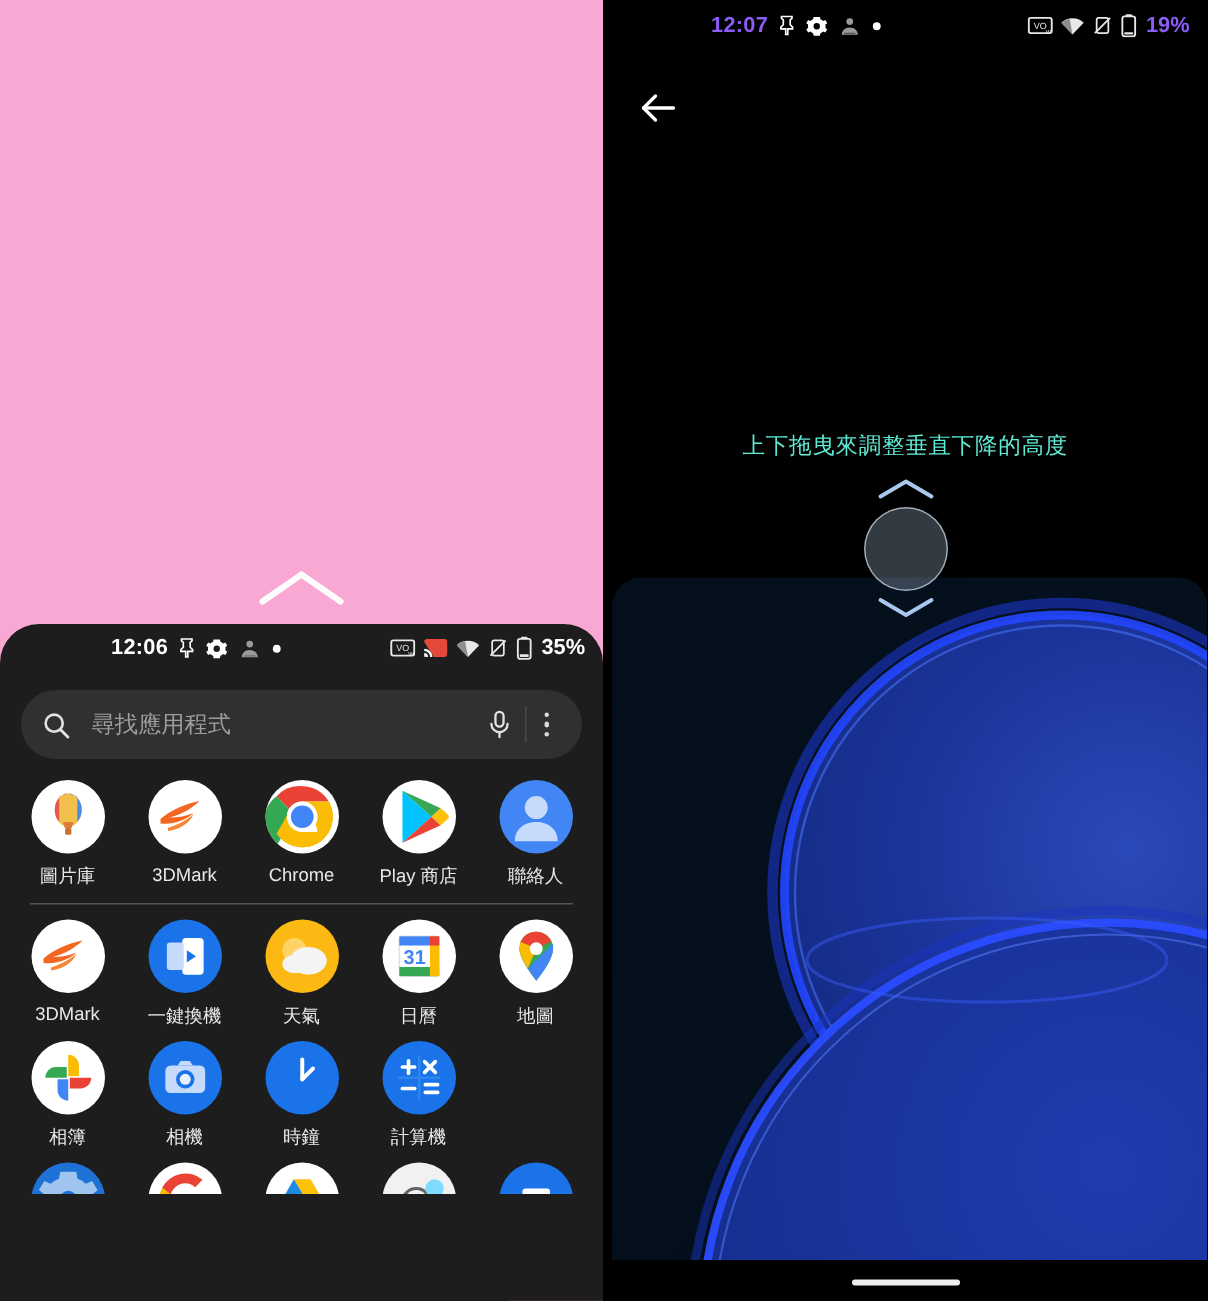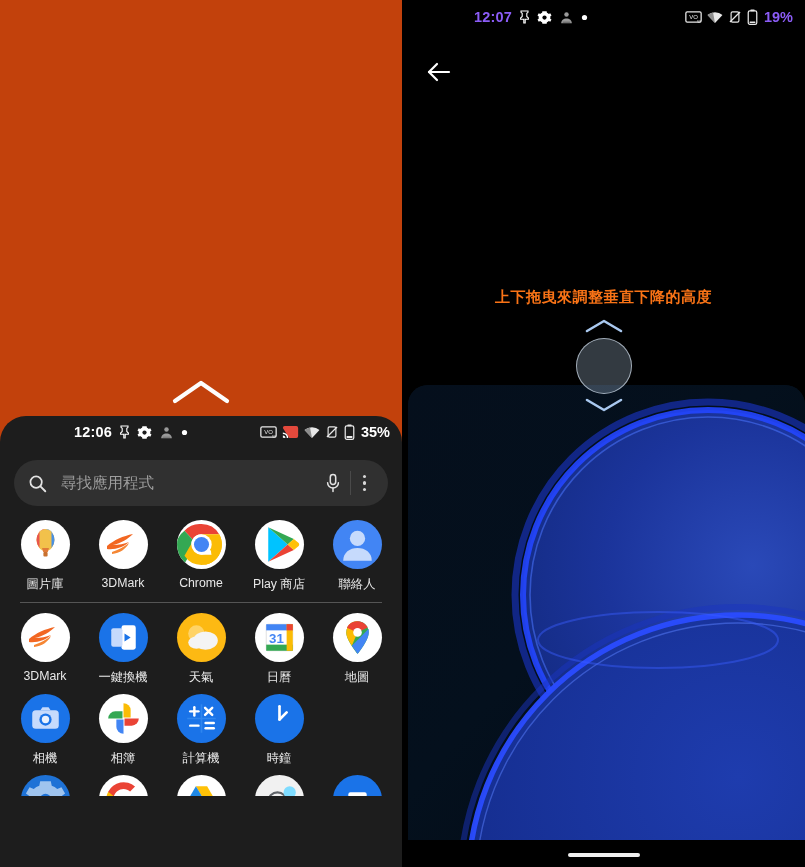--- a/index.html
+++ b/index.html
@@ -8,21 +8,21 @@
     background:#000;
     font-family:"Liberation Sans","DejaVu Sans",sans-serif;
     overflow:hidden;
   }
   .screen { position:relative; width:805px; height:867px; display:flex; }
 
   
   .left-panel {
     position:relative;
     width:402px; height:867px;
-    background:#c2410c;
+    background:#f9a8d4;
     overflow:hidden;
   }
   .drawer-chevron {
     position:absolute; left:0; right:0; top:372px;
     display:flex; justify-content:center; align-items:center;
     height:40px;
   }
   .drawer-panel {
     position:absolute; left:0; top:416px; width:402px; bottom:0;
     background:#1d1d1d;
@@ -91,23 +91,22 @@
     height:34px; display:flex; align-items:center;
     padding:0 12px; color:#8b5cf6;
   }
   .back-btn {
     position:absolute; left:430px; top:55px;
     width:40px; height:34px;
     display:flex; align-items:center; justify-content:flex-start;
   }
   .hint-text {
     position:absolute; left:0; right:0; top:288px;
-    text-align:center; color:#f97316; font-size:15px;
+    text-align:center; color:#5eead4; font-size:15px;
     letter-spacing:.5px;
-    font-weight:bold;
   }
   .handle-wrap {
     position:absolute; left:0; right:0; top:318px;
     display:flex; flex-direction:column; align-items:center;
     z-index:5;
   }
   .handle-knob {
     width:56px; height:56px; border-radius:50%;
     background:rgba(150,170,190,.34);
     border:1.4px solid rgba(205,218,232,.72);
@@ -346,67 +345,67 @@
                 <path d="M35 19c0 8-11 21-11 21l-5.5-8L35 15.5z" fill="#4285f4"></path>
                 <circle cx="24" cy="19" r="4.2" fill="#fff"></circle>
               </svg>
             </div>
             <div class="app-label">地圖</div>
           </div>
         </div>
 
         <div class="app-row">
           <div class="app-cell">
+            <div class="app-icon" style="background:#fff;">
+              <svg width="49" height="49" viewBox="0 0 48 48">
+                <path d="M24 23V9a7 7 0 017 7v7z" fill="#fbbc05"></path>
+                <path d="M25 24h14a7 7 0 01-7 7h-7z" fill="#ea4335"></path>
+                <path d="M24 25v14a7 7 0 01-7-7v-7z" fill="#4285f4"></path>
+                <path d="M23 24H9a7 7 0 017-7h7z" fill="#34a853"></path>
+              </svg>
+            </div>
+            <div class="app-label">相簿</div>
+          </div>
+          <div class="app-cell">
             <div class="app-icon" style="background:#1a73e8;">
               <svg width="49" height="49" viewBox="0 0 48 48">
                 <rect x="11" y="16" width="26" height="18" rx="3.5" fill="#c6dafc"></rect>
                 <path d="M19 16l2-3h6l2 3z" fill="#c6dafc"></path>
                 <circle cx="24" cy="25" r="6" fill="#1a73e8"></circle>
                 <circle cx="24" cy="25" r="3.6" fill="#eaf1fd"></circle>
               </svg>
             </div>
             <div class="app-label">相機</div>
           </div>
           <div class="app-cell">
-            <div class="app-icon" style="background:#fff;">
-              <svg width="49" height="49" viewBox="0 0 48 48">
-                <path d="M24 23V9a7 7 0 017 7v7z" fill="#fbbc05"></path>
-                <path d="M25 24h14a7 7 0 01-7 7h-7z" fill="#ea4335"></path>
-                <path d="M24 25v14a7 7 0 01-7-7v-7z" fill="#4285f4"></path>
-                <path d="M23 24H9a7 7 0 017-7h7z" fill="#34a853"></path>
-              </svg>
-            </div>
-            <div class="app-label">相簿</div>
+            <div class="app-icon" style="background:#1a73e8;">
+              <svg width="49" height="49" viewBox="0 0 48 48">
+                <path d="M24 12v13" stroke="#fff" stroke-width="2.6" stroke-linecap="round" fill="none"></path>
+                <path d="M24 25l7-7" stroke="#fff" stroke-width="2.6" stroke-linecap="round" fill="none"></path>
+              </svg>
+            </div>
+            <div class="app-label">時鐘</div>
           </div>
           <div class="app-cell">
             <div class="app-icon" style="background:#1a73e8;">
               <svg width="49" height="49" viewBox="0 0 48 48">
                 <line x1="24" y1="10" x2="24" y2="38" stroke="#2f86ef" stroke-width="1.6"></line>
                 <line x1="10" y1="24" x2="38" y2="24" stroke="#2f86ef" stroke-width="1.6"></line>
                 <g stroke="#fff" stroke-width="2.4" stroke-linecap="round">
                   <line x1="17" y1="13" x2="17" y2="21"></line>
                     <line x1="13" y1="17" x2="21" y2="17"></line>
                   <line x1="27.5" y1="13.5" x2="34.5" y2="20.5"></line>
                     <line x1="34.5" y1="13.5" x2="27.5" y2="20.5"></line>
                   <line x1="13" y1="31" x2="21" y2="31"></line>
                   <line x1="28" y1="28.5" x2="36" y2="28.5"></line>
                     <line x1="28" y1="33.5" x2="36" y2="33.5"></line>
                 </g>
               </svg>
             </div>
             <div class="app-label">計算機</div>
-          </div>
-          <div class="app-cell">
-            <div class="app-icon" style="background:#1a73e8;">
-              <svg width="49" height="49" viewBox="0 0 48 48">
-                <path d="M24 12v13" stroke="#fff" stroke-width="2.6" stroke-linecap="round" fill="none"></path>
-                <path d="M24 25l7-7" stroke="#fff" stroke-width="2.6" stroke-linecap="round" fill="none"></path>
-              </svg>
-            </div>
-            <div class="app-label">時鐘</div>
           </div>
         </div>
 
         <div class="app-row row-clip">
           <div class="app-cell">
             <div class="app-icon" style="background:#1e72d6;">
               <svg width="49" height="49" viewBox="0 0 48 48">
                 <path fill="#9fc4ee" d="M24 17a7 7 0 100 14 7 7 0 000-14zm16 7a16 16 0 00-.4-3.2l3.6-2.7-3.6-6.1-4.1 1.8a14 14 0 00-5.4-3.2L29.2 6h-10.4l-.9 4.6a14 14 0 00-5.4 3.2l-4.1-1.8L4.8 18l3.6 2.7a15 15 0 000 6.4L4.8 30l3.6 6.1 4.1-1.8c1.6 1.4 3.4 2.5 5.4 3.2l.9 4.5h10.4l.9-4.5c2-.7 3.8-1.8 5.4-3.2l4.1 1.8 3.6-6.1-3.6-2.7c.3-1 .4-2.1.4-3.2z"></path>
                 <circle cx="24" cy="24" r="5.6" fill="#1e72d6"></circle>
               </svg>

